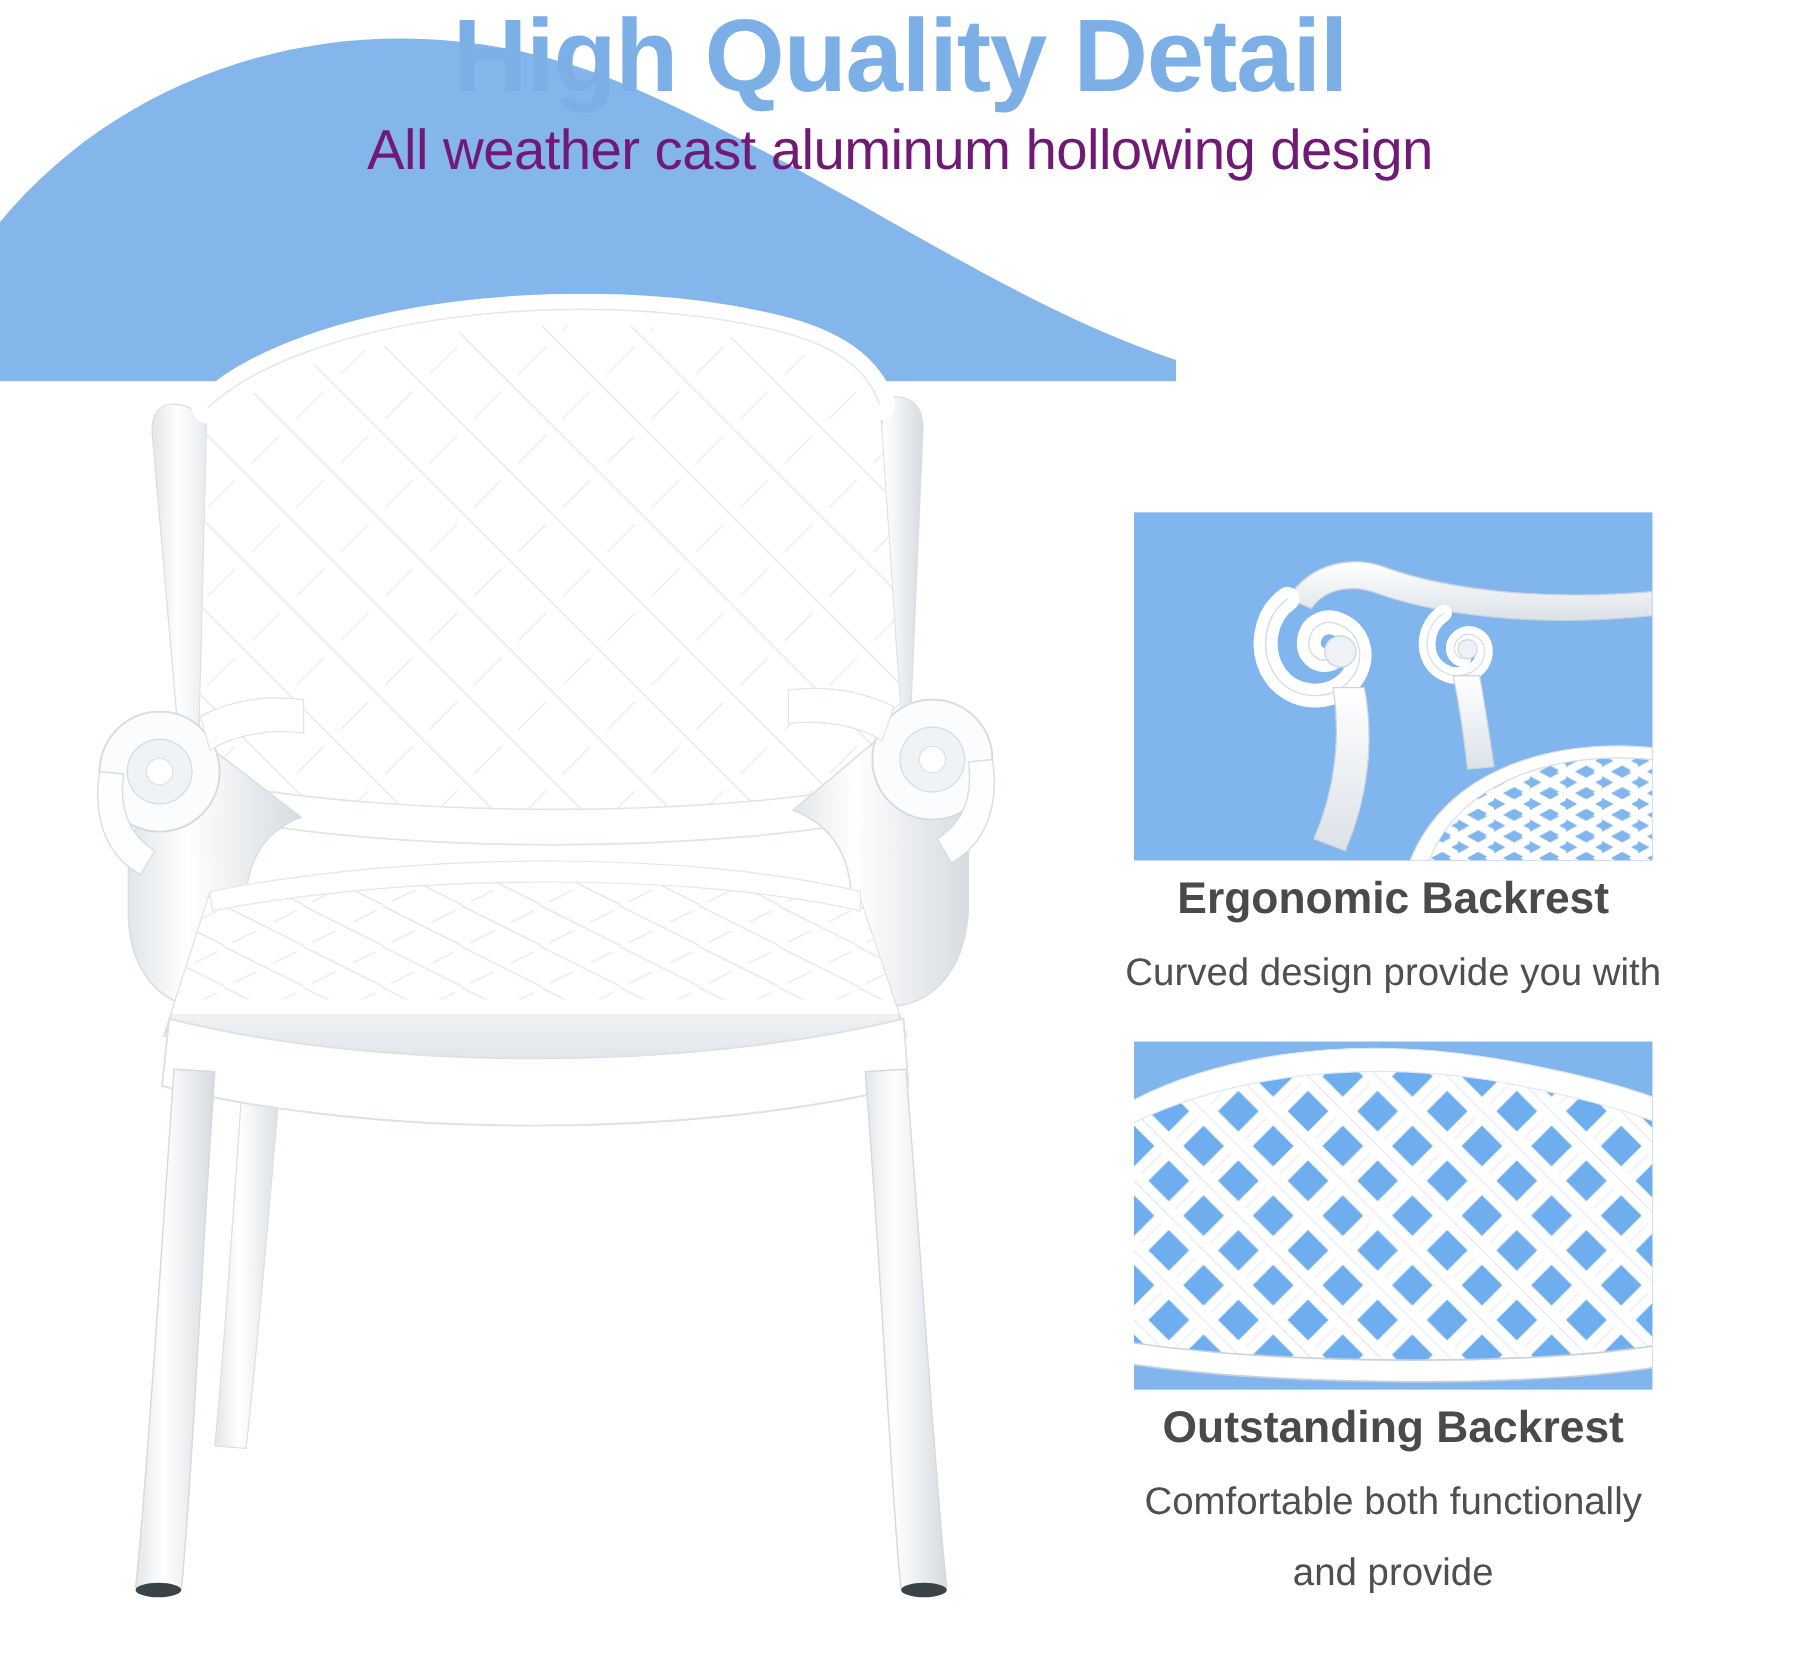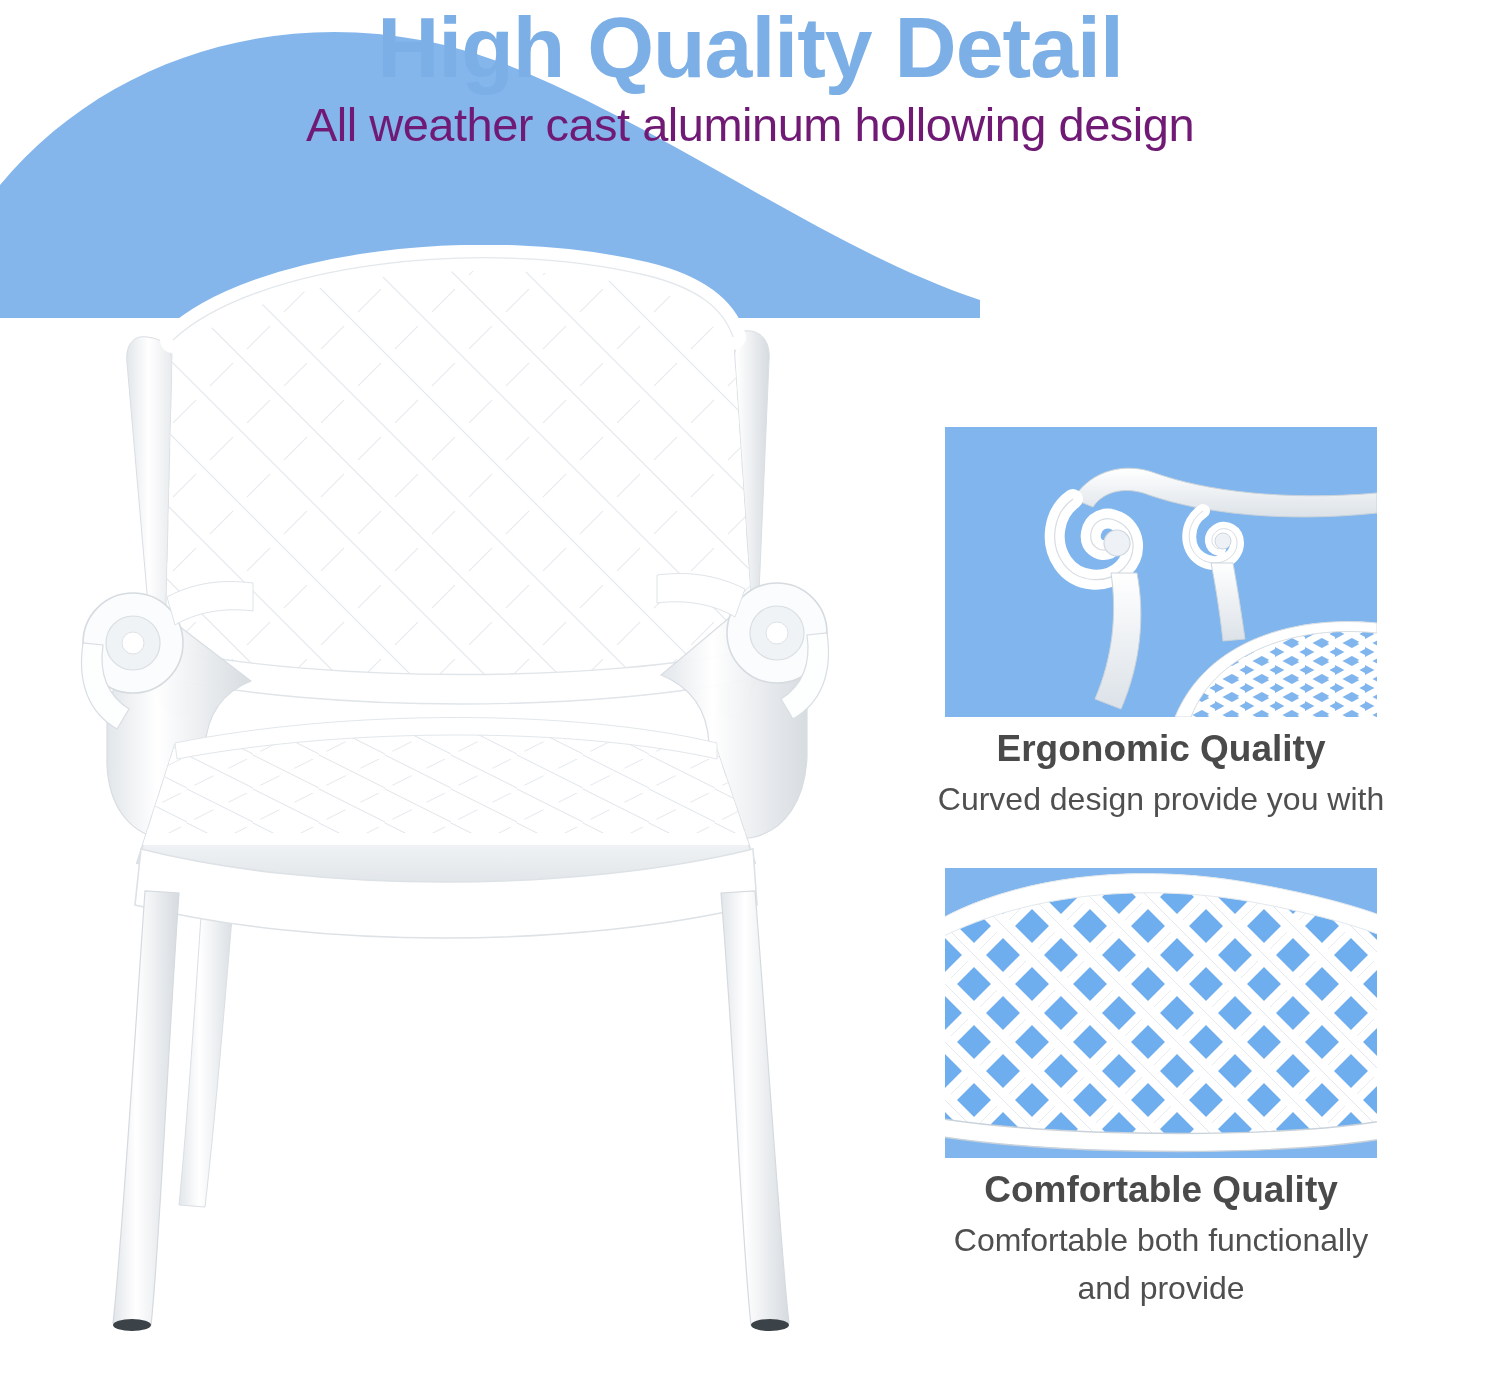--- a/index.html
+++ b/index.html
@@ -22,21 +22,21 @@
   
   .panel{position:absolute;overflow:hidden;background:#80B5EE;}
   #panel-1{left:945px;top:427px;width:432px;height:290px;}
   #panel-2{left:945px;top:868px;width:432px;height:290px;}
   .panel svg{display:block;width:100%;height:100%;}
 
   .cap{position:absolute;left:905px;width:512px;text-align:center;}
   #cap-1{top:727px;}
   #cap-2{top:1168px;}
   .cap-title{font-size:37px;font-weight:bold;color:#4A4A4A;line-height:1.18;}
-  .cap-desc{font-size:32px;color:#4F4F4F;line-height:1.22;margin-top:9px;}
+  .cap-desc{font-size:32px;color:#4F4F4F;line-height:1.22;margin-top:20px;}
 </style>
 </head>
 <body>
 
 <svg id="wave" viewBox="0 0 980 318" preserveAspectRatio="none">
   <path d="M0 318 L0 185 C 120 40 330 -10 520 70 C 690 142 830 250 980 300 L980 318 Z" fill="#84B6EC"></path>
 </svg>
 
 <div id="header">
   <div id="title">High Quality Detail</div>
@@ -207,21 +207,21 @@
     <circle cx="278" cy="114" r="8" fill="#EEF2F6" stroke="#CFD7DE" stroke-width="1"></circle>
     <path d="M266 136 C 272 166 276 196 278 214 L 300 212 C 296 184 292 158 288 136 Z" fill="url(#p1m)" stroke="#CCD4DB" stroke-width="1"></path>
 
     <path d="M230 290 C 262 212 352 188 432 196 L 432 290 Z" fill="url(#p1weave)"></path>
     <path d="M230 290 C 262 212 352 188 432 196 L 432 206
              C 356 198 272 222 246 290 Z" fill="#FFFFFF" stroke="#D6DDE3" stroke-width="1"></path>
   </svg>
 </div>
 
 <div class="cap" id="cap-1">
-  <div class="cap-title">Ergonomic Quality</div>
+  <div class="cap-title">Ergonomic Backrest</div>
   <div class="cap-desc">Curved design provide you with</div>
 </div>
 
 <div class="panel" id="panel-2">
   <svg viewBox="0 0 432 290" preserveAspectRatio="xMidYMid slice">
     <defs>
       <pattern id="p2weave" width="58" height="58" patternUnits="userSpaceOnUse">
         <rect width="58" height="58" fill="#6FAEEE"></rect>
         <g stroke="#FFFFFF" stroke-width="17" fill="none" stroke-linecap="square">
           <path d="M-16 16 L 16 -16 M 0 58 L 58 0 M 42 74 L 74 42"></path>
@@ -248,16 +248,16 @@
 
     <path d="M-20 60 C 60 10 180 -6 300 14 C 370 26 420 40 452 54 L 452 74
              C 416 58 364 44 296 32 C 180 14 64 30 -20 78 Z" fill="#FFFFFF" stroke="#E2E8ED" stroke-width="1"></path>
 
     <path d="M-20 248 C 120 272 360 270 452 250 L 452 268
              C 360 288 120 290 -20 266 Z" fill="#FFFFFF" stroke="#C9D2DA" stroke-width="1.4"></path>
   </svg>
 </div>
 
 <div class="cap" id="cap-2">
-  <div class="cap-title">Comfortable Quality</div>
+  <div class="cap-title">Outstanding Backrest</div>
   <div class="cap-desc">Comfortable both functionally</div>
   <div class="cap-desc">and provide</div>
 </div>
 
 </body></html>

